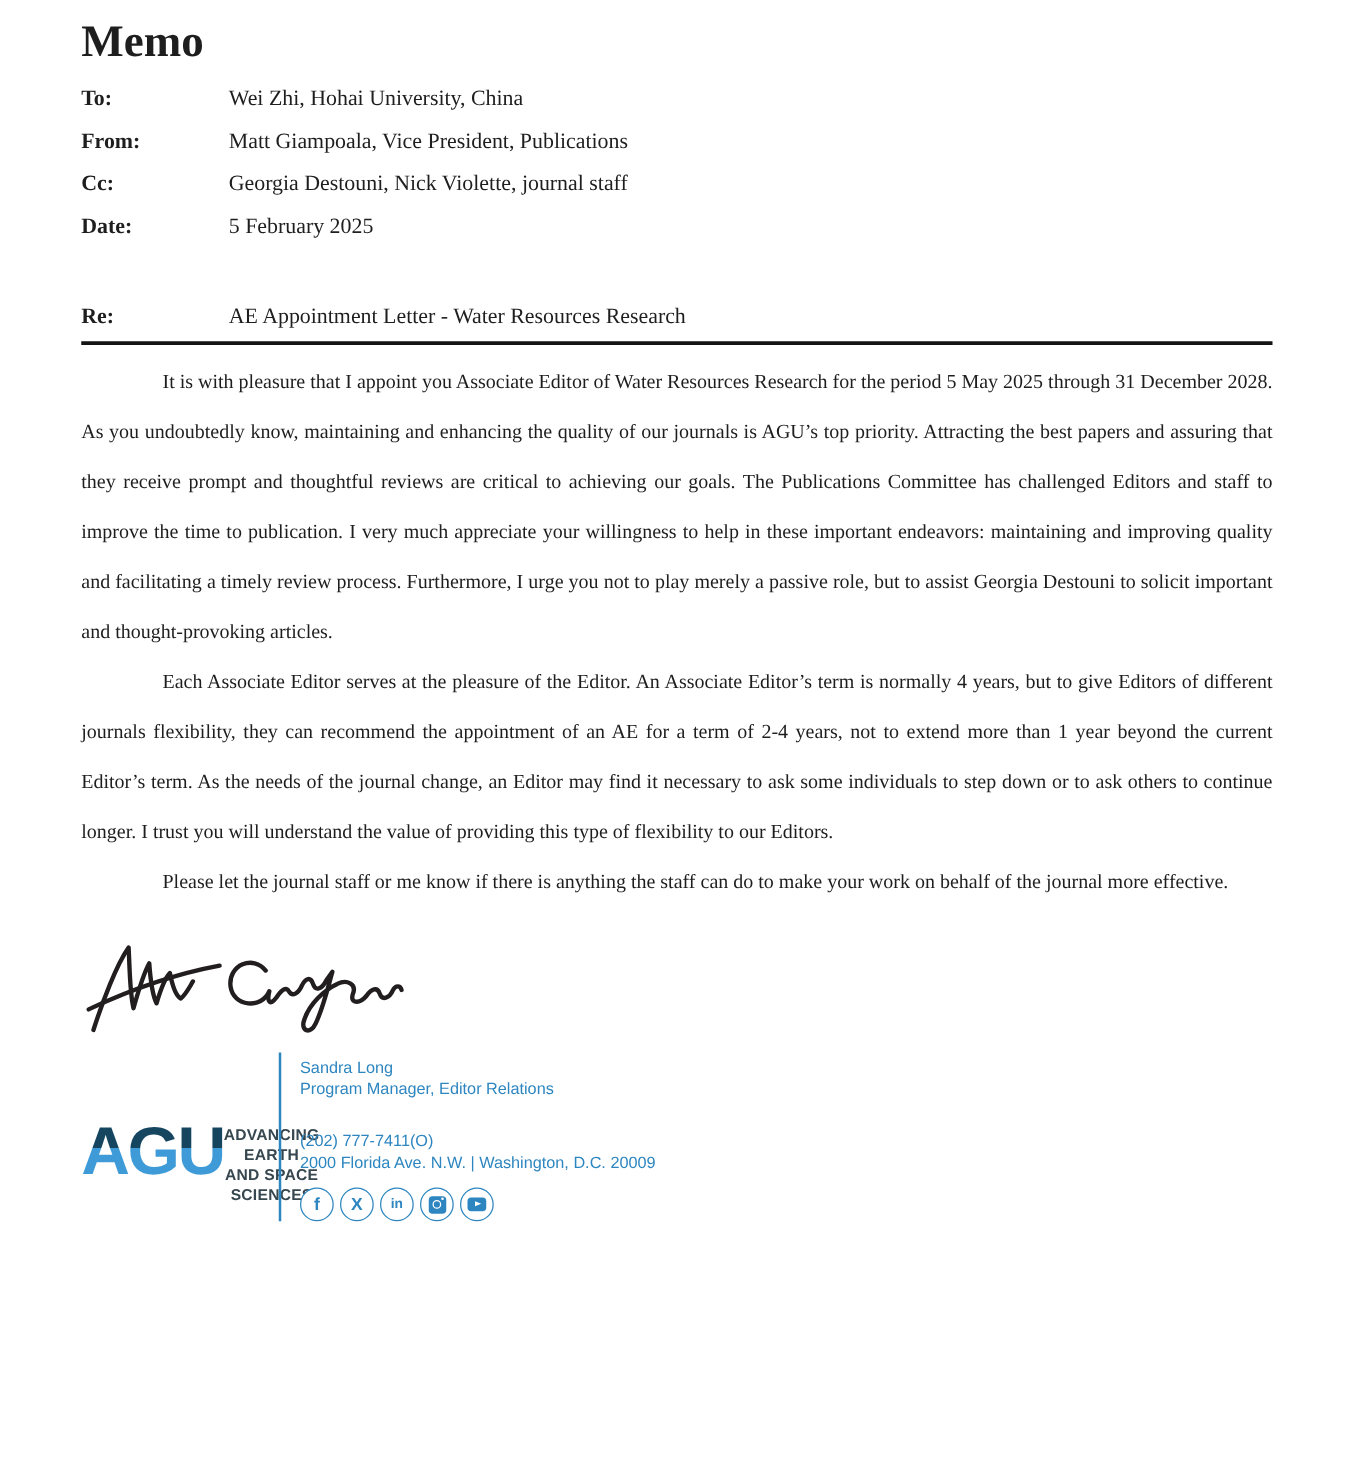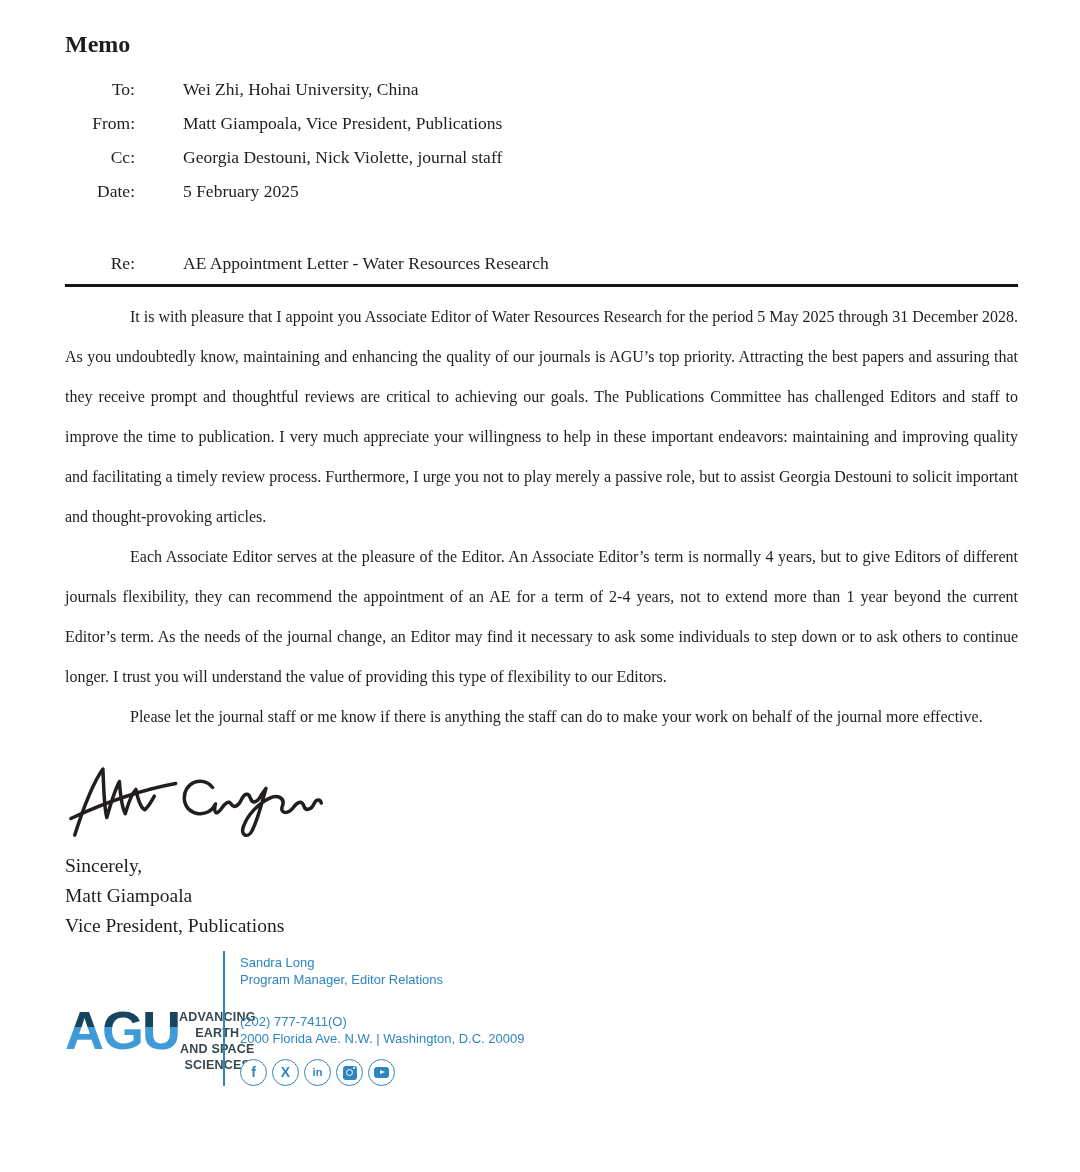--- a/index.html
+++ b/index.html
@@ -6,25 +6,25 @@
   body {
     width: 1080px; height: 1172px;
     background: #ffffff;
     overflow: hidden;
     font-family: "Liberation Serif", serif;
     color: #1e1e1e;
   }
   .page { padding: 16px 62px 0 65px; }
 
   .memo-title {
-    font-size: 24px; font-weight: 700;
-    margin: 12px 0 12px 0; line-height: 32px;
+    font-size: 36px; font-weight: 700;
+    margin: 1px 0 12px 0; line-height: 32px;
   }
   .field-row { display: flex; font-size: 17.5px; line-height: 34px; }
-  .field-label { width: 70px; font-weight: 400; flex: 0 0 70px; text-align: right; }
+  .field-label { width: 70px; font-weight: 700; flex: 0 0 70px; }
   .field-value { flex: 1; margin-left: 48px; }
   .re-row { margin-top: 38px; }
   .rule {
     border: none; border-top: 3px solid #141414;
     margin: 4px 0 0 0;
   }
 
   .body-text { margin-top: 10px; }
   .body-text p {
     margin: 0; text-indent: 65px; text-align: justify;
@@ -133,25 +133,20 @@
   <div class="signature-block">
     <svg viewBox="0 0 270 80" width="262" height="78">
       <g fill="none" stroke="#221e1f" stroke-width="3.6" stroke-linecap="round" stroke-linejoin="round">
         <path d="M8,74 C15,52 27,20 37,6 C38,26 38,44 41,56 C45,42 50,26 54,19 C55,33 57,46 60,52 C63,42 67,31 71,27 C73,37 76,46 80,48 C84,45 87,39 90,34"></path>
         <path d="M4,57 C34,43 74,28 112,21"></path>
         <path d="M150,25 C140,12 119,20 121,38 C123,55 147,57 153,42 C151,50 153,55 159,47 C163,41 167,38 169,42 C172,47 177,44 180,37 C183,31 187,30 189,36 C191,42 196,41 200,33 L205,26 C201,40 197,57 191,69 C187,78 178,75 182,65 C186,53 198,41 209,36 C217,32 225,36 222,44 C219,52 227,53 233,46 C237,40 242,38 244,44 C246,50 252,48 255,41 C257,37 261,37 262,41"></path>
       </g>
     </svg>
   </div>
 
-  <div class="signoff">
-    <div>Sincerely,</div>
-    <div>Matt Giampoala</div>
-    <div>Vice President, Publications</div>
-  </div>
 
   <div class="footer">
     <div class="logo-block">
       <div class="agu-text">AGU</div>
       <div class="agu-tagline">
         <div>ADVANCING EARTH</div>
         <div>AND SPACE SCIENCES</div>
       </div>
     </div>
     <div class="footer-divider"></div>

